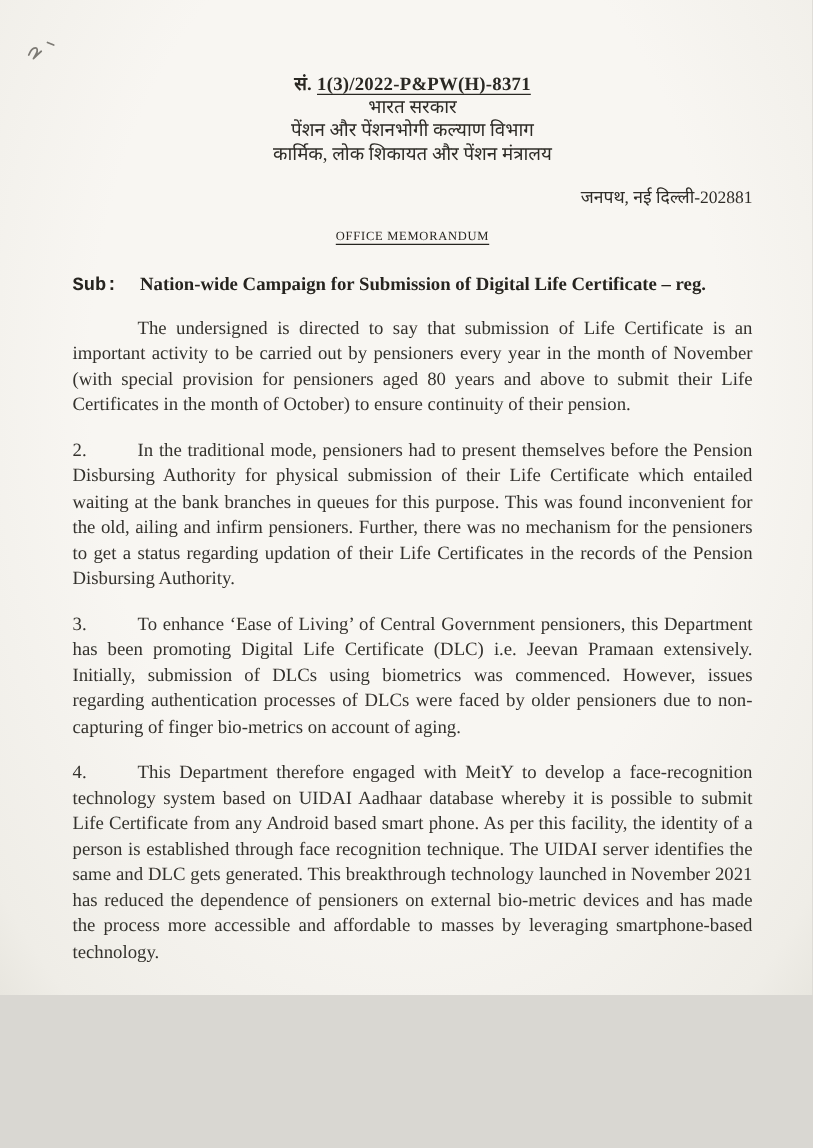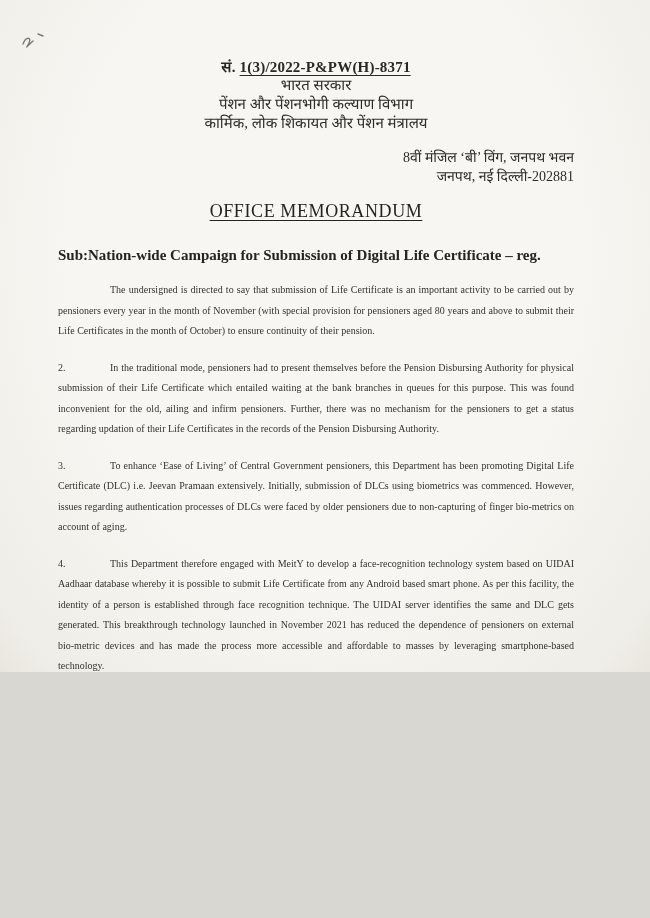--- a/index.html
+++ b/index.html
@@ -3,24 +3,24 @@
 <meta charset="utf-8">
 <style>
   html, body {
     margin: 0;
     padding: 0;
     background: #d9d7d2;
   }
   .page {
     position: relative;
     width: 650px;
-    height: 672px;
+    height: 796px;
     margin: 0 auto;
     box-sizing: border-box;
-    padding: 56px 76px 0 58px;
+    padding: 56px 48px 0 58px;
     background:
       radial-gradient(ellipse at 50% 38%, #f8f6f2 55%, #efede7 92%, #e8e6df 100%);
     color: #32302b;
     font-family: "Liberation Serif", "DejaVu Serif", serif;
     overflow: hidden;
   }
   .center { text-align: center; }
   .right  { text-align: right; }
 
   .handwritten {
@@ -49,38 +49,38 @@
 
   .address-block {
     margin-top: 16px;
     font-size: 14px;
     line-height: 18.5px;
     color: #2e2c27;
   }
 
   .om-title {
     margin-top: 15px;
-    font-size: 18px;
+    font-size: 10px;
     letter-spacing: 0.6px;
     text-decoration: underline;
     text-underline-offset: 3px;
     color: #26241f;
   }
 
   .subject {
     margin-top: 25px;
     font-size: 15px;
     font-weight: bold;
     color: #26241f;
   }
-  .subject .subject-label { margin-right: 0; }
+  .subject .subject-label { margin-right: 18px; font-family: Liberation Mono, monospace; }
 
   .para {
     margin: 16px 0 0 0;
-    font-size: 10px;
+    font-size: 15px;
     line-height: 20.5px;
     text-align: justify;
     color: #34322d;
   }
   .para-num {
     display: inline-block;
     width: 52px;
   }
 
   .footer {
@@ -111,21 +111,20 @@
     <span class="ref-number">1(3)/2022-P&amp;PW(H)-8371</span>
   </div>
 
   <div class="org center">
     <div class="org-line">भारत सरकार</div>
     <div class="org-line">पेंशन और पेंशनभोगी कल्याण विभाग</div>
     <div class="org-line">कार्मिक, लोक शिकायत और पेंशन मंत्रालय</div>
   </div>
 
   <div class="address-block right">
-    <div class="address-line">8वीं मंजिल ‘बी’ विंग, जनपथ भवन</div>
     <div class="address-line">जनपथ, नई दिल्ली-202881</div>
   </div>
 
   <div class="om-title center">OFFICE MEMORANDUM</div>
 
   <div class="subject">
     <span class="subject-label">Sub:</span><span class="subject-text">Nation-wide Campaign for Submission of Digital Life Certificate – reg.</span>
   </div>
 
   <p class="para">

